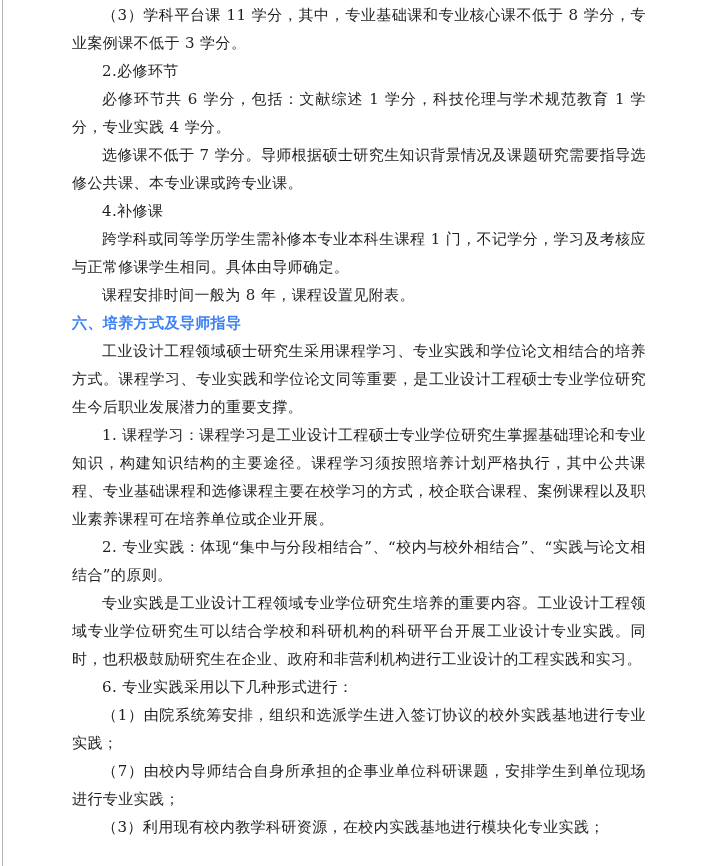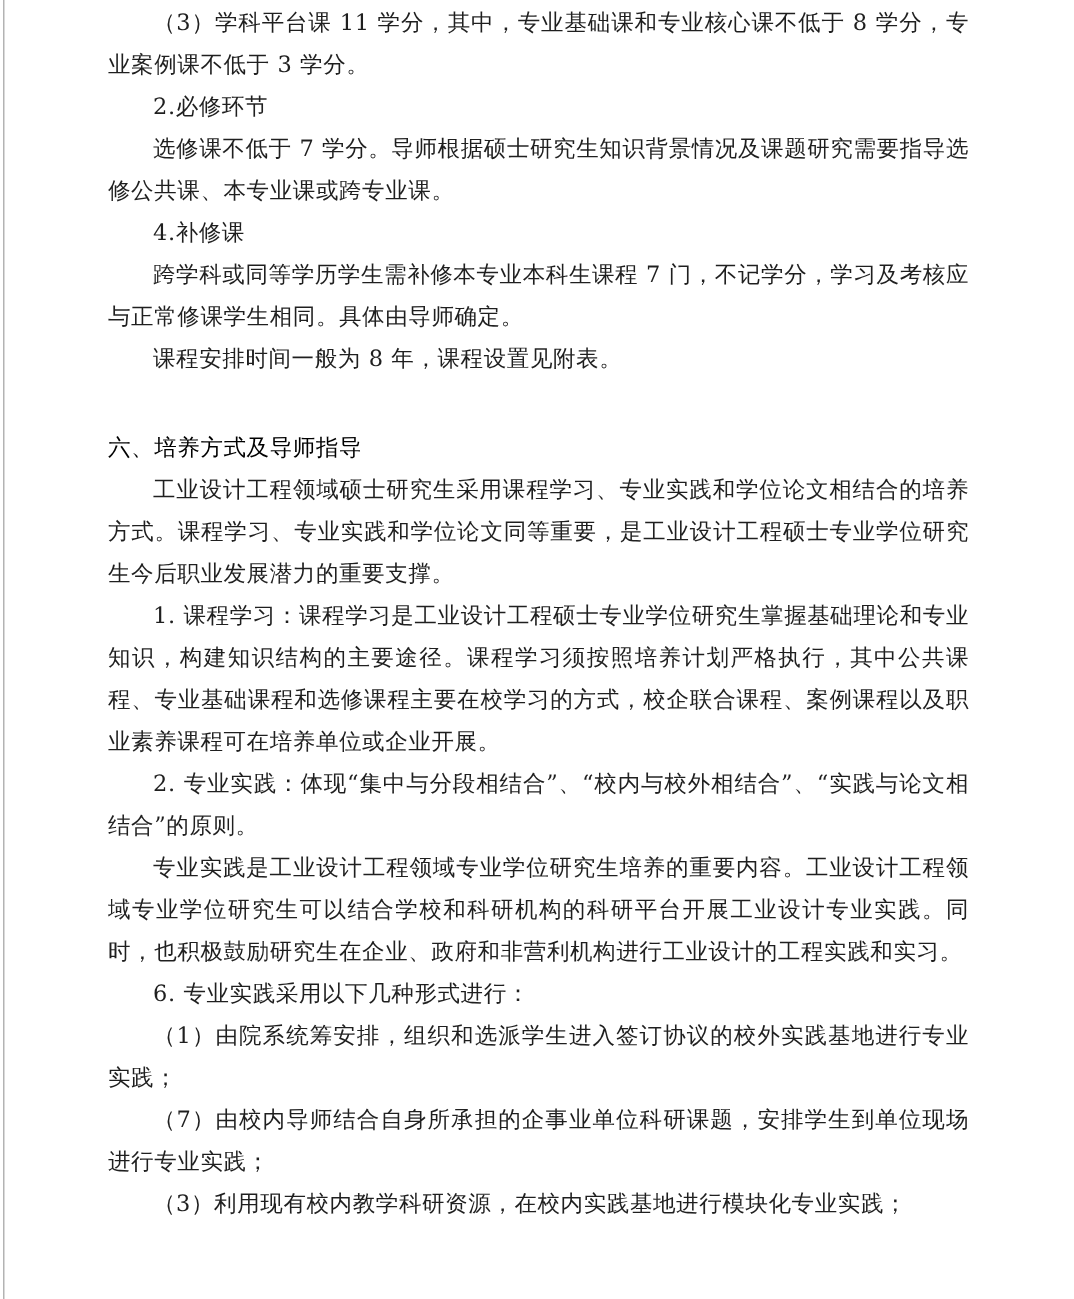--- a/index.html
+++ b/index.html
@@ -35,36 +35,36 @@
     text-align: justify;
     letter-spacing: 0.4px;
   }
   .doc-body p {
     margin: 0;
     padding: 0;
     text-indent: 2em;
   }
   .doc-body p.heading {
     text-indent: 0;
-    font-weight: normal;
-    color: #000000;
-    margin-top: 31px;
+    font-weight: bold;
+    color: #3b82f6;
   }
 </style>
 </head>
 <body>
 
 <div class="page">
   <div class="page-left-border"></div>
   <div class="doc-body">
     <p>（3）学科平台课 11 学分，其中，专业基础课和专业核心课不低于 8 学分，专业案例课不低于 3 学分。</p>
     <p>2.必修环节</p>
+    <p>必修环节共 6 学分，包括：文献综述 1 学分，科技伦理与学术规范教育 1 学分，专业实践 4 学分。</p>
     <p>选修课不低于 7 学分。导师根据硕士研究生知识背景情况及课题研究需要指导选修公共课、本专业课或跨专业课。</p>
     <p>4.补修课</p>
-    <p>跨学科或同等学历学生需补修本专业本科生课程 7 门，不记学分，学习及考核应与正常修课学生相同。具体由导师确定。</p>
+    <p>跨学科或同等学历学生需补修本专业本科生课程 1 门，不记学分，学习及考核应与正常修课学生相同。具体由导师确定。</p>
     <p>课程安排时间一般为 8 年，课程设置见附表。</p>
     <p class="heading">六、培养方式及导师指导</p>
     <p>工业设计工程领域硕士研究生采用课程学习、专业实践和学位论文相结合的培养方式。课程学习、专业实践和学位论文同等重要，是工业设计工程硕士专业学位研究生今后职业发展潜力的重要支撑。</p>
     <p>1. 课程学习：课程学习是工业设计工程硕士专业学位研究生掌握基础理论和专业知识，构建知识结构的主要途径。课程学习须按照培养计划严格执行，其中公共课程、专业基础课程和选修课程主要在校学习的方式，校企联合课程、案例课程以及职业素养课程可在培养单位或企业开展。</p>
     <p>2. 专业实践：体现“集中与分段相结合”、“校内与校外相结合”、“实践与论文相结合”的原则。</p>
     <p>专业实践是工业设计工程领域专业学位研究生培养的重要内容。工业设计工程领域专业学位研究生可以结合学校和科研机构的科研平台开展工业设计专业实践。同时，也积极鼓励研究生在企业、政府和非营利机构进行工业设计的工程实践和实习。</p>
     <p>6. 专业实践采用以下几种形式进行：</p>
     <p>（1）由院系统筹安排，组织和选派学生进入签订协议的校外实践基地进行专业实践；</p>
     <p>（7）由校内导师结合自身所承担的企事业单位科研课题，安排学生到单位现场进行专业实践；</p>
     <p>（3）利用现有校内教学科研资源，在校内实践基地进行模块化专业实践；</p>

